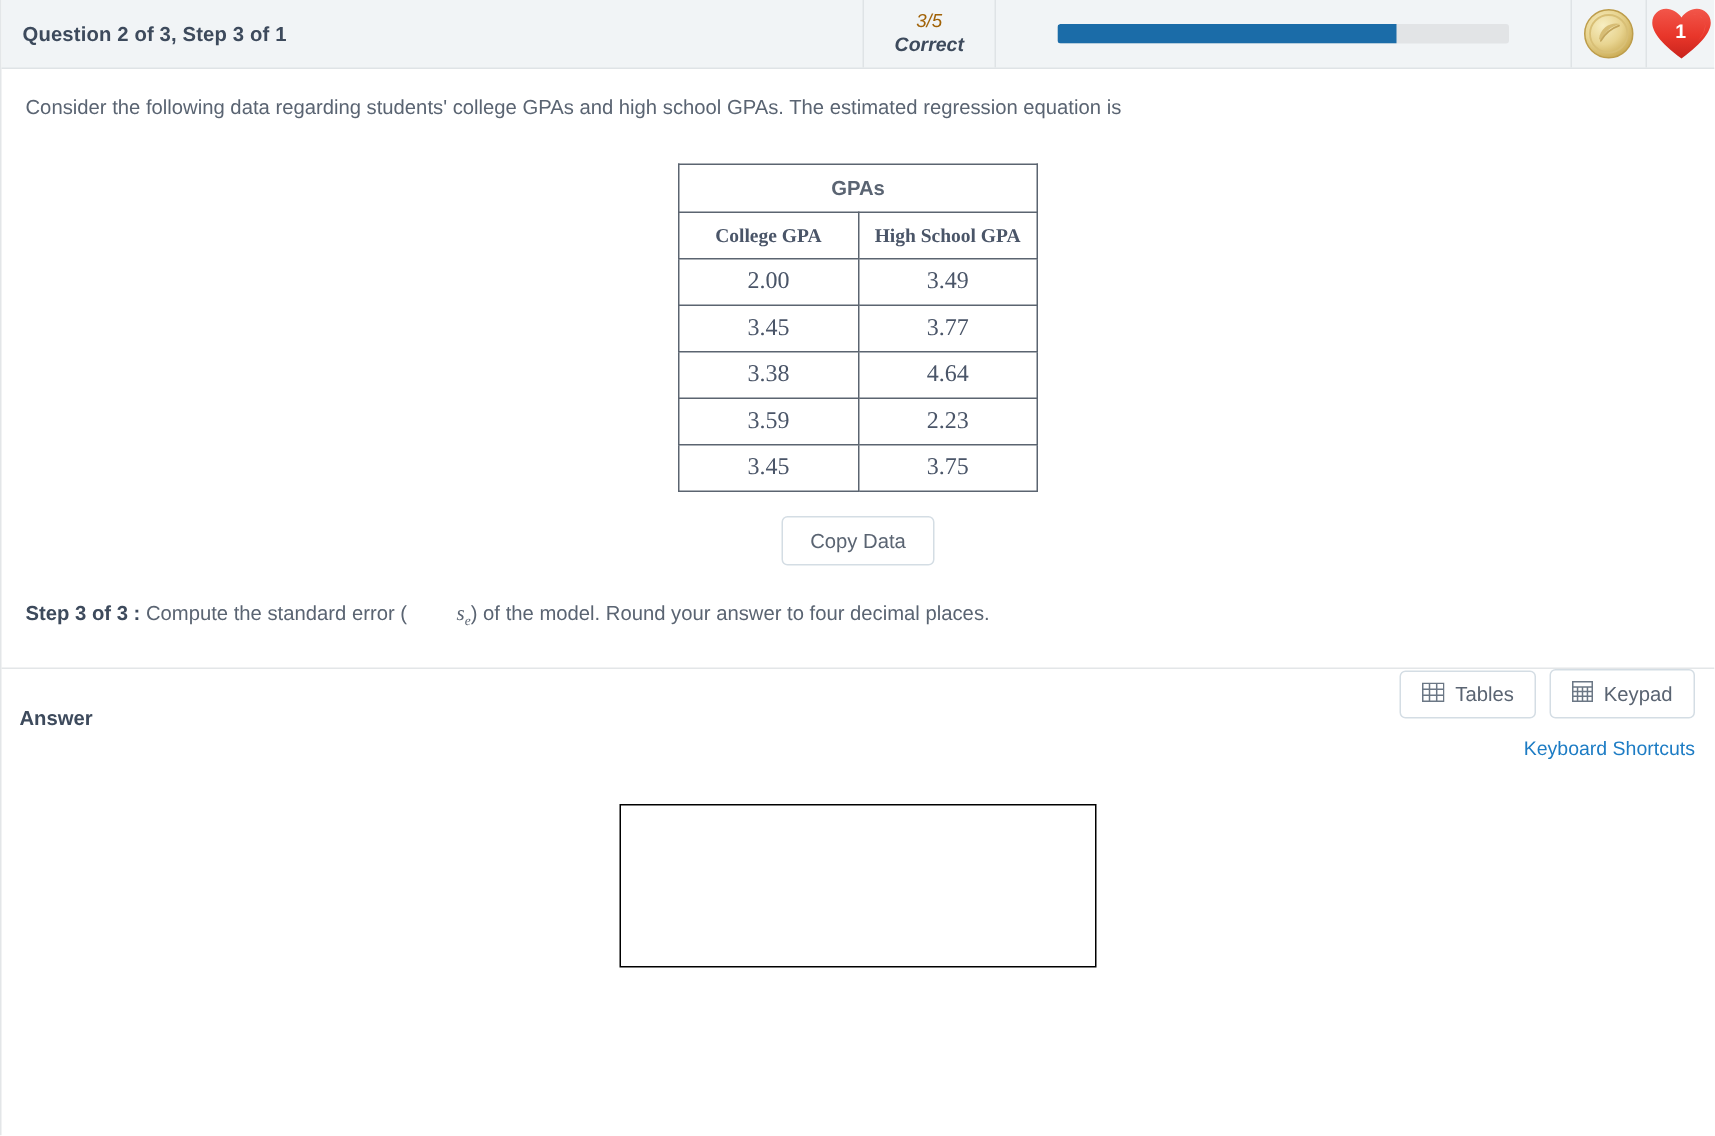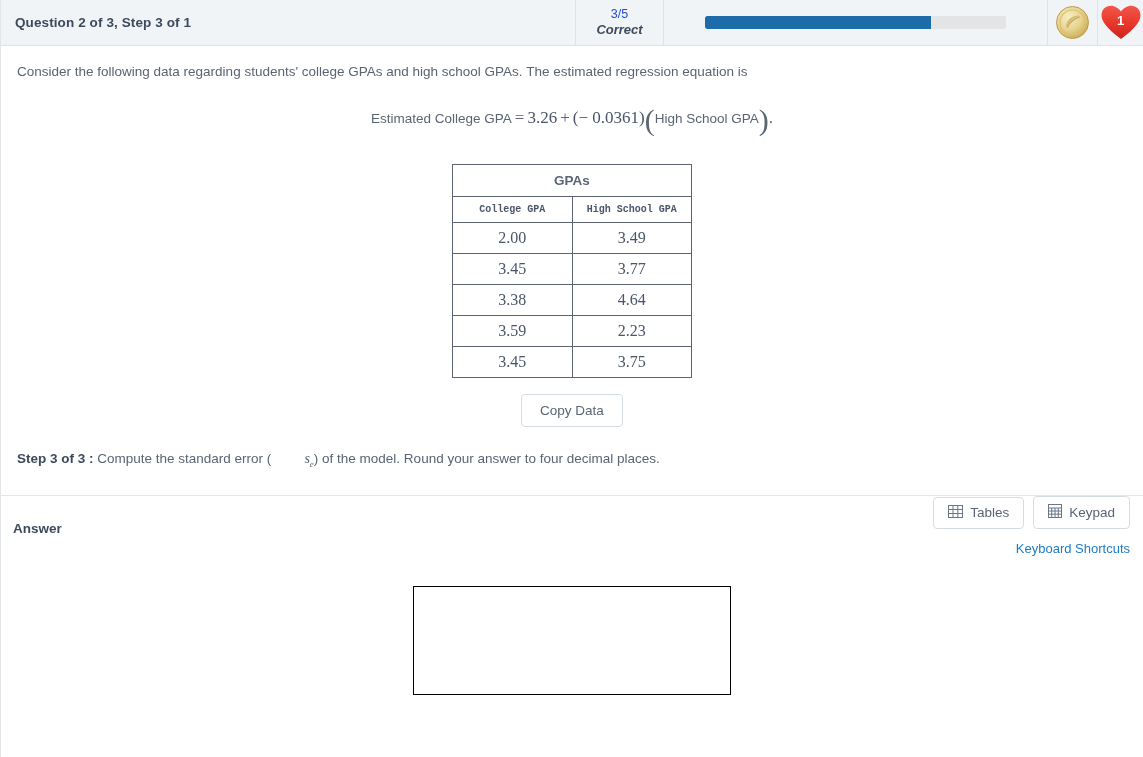--- a/index.html
+++ b/index.html
@@ -49,22 +49,23 @@
     width: 88px;
     display: flex;
     flex-direction: column;
     align-items: center;
     justify-content: center;
     box-sizing: border-box;
     border-right: 1px solid #dfe3e6;
   }
   .score-fraction {
     font-size: 12.5px;
-    color: #1d4ed8;
+    color: #a16207;
     line-height: 15px;
+    font-style: italic;
   }
   .score-label {
     font-size: 13px;
     font-weight: bold;
     color: #3d4a5c;
     line-height: 16px;
     font-style: italic;
   }
   .progress-cell {
     width: 384px;
@@ -185,25 +186,25 @@
     text-align: center;
   }
   table.gpa th.caption {
     font-size: 13.5px;
     font-weight: bold;
     color: #5a6472;
     padding: 8px 0;
     font-family: "Liberation Sans", sans-serif;
   }
   table.gpa th.colhead {
-    font-size: 10px;
+    font-size: 13px;
     font-weight: bold;
     color: #4a5568;
     padding: 7px 0;
-    font-family: Liberation Mono, monospace;
+    font-family: Liberation Serif, serif;
   }
   table.gpa td {
     font-family: "Liberation Serif", serif;
     font-size: 16px;
     color: #4a5568;
     padding: 6px 0;
   }
   .copy-wrap {
     display: flex;
     justify-content: center;
@@ -356,23 +357,20 @@
         </svg>
         <span class="heart-count">1</span>
       </div>
     </div>
   </div>
 
   <div class="qbody">
 
     <div class="intro">Consider the following data regarding students' college GPAs and high school GPAs. The estimated regression equation is</div>
 
-    <div class="equation">
-      <span class="eq-text">Estimated College GPA</span><span class="eq-op">=</span><span class="eq-num">3.26</span><span class="eq-op">+</span><span class="eq-num">(</span><span class="eq-num">− 0.0361</span><span class="eq-num">)</span><span class="paren-big">(</span><span class="eq-text">High School GPA</span><span class="paren-big">)</span><span class="eq-period">.</span>
-    </div>
 
     <div class="table-wrap">
       <table class="gpa">
         <thead>
           <tr>
             <th class="caption" colspan="2">GPAs</th>
           </tr>
           <tr>
             <th class="colhead">College GPA</th>
             <th class="colhead">High School GPA</th>

